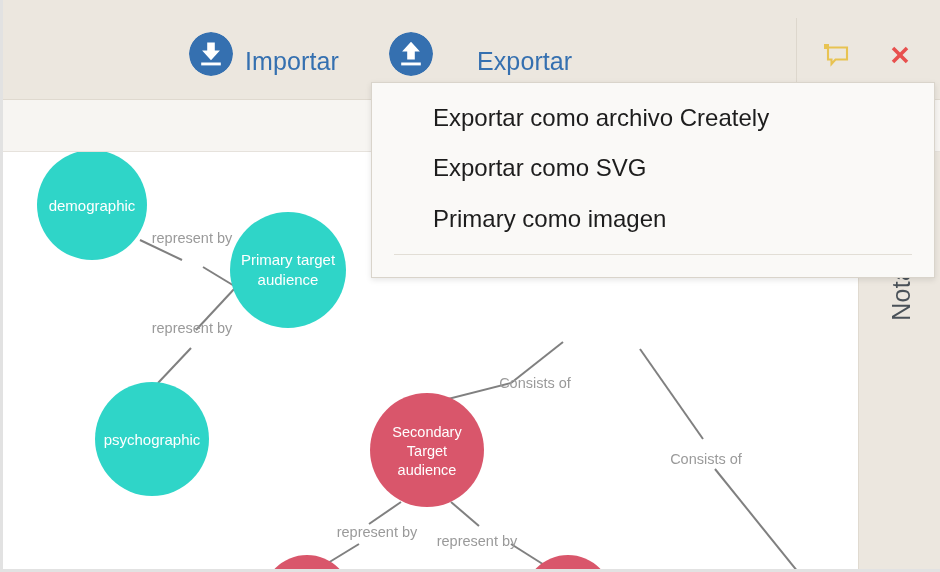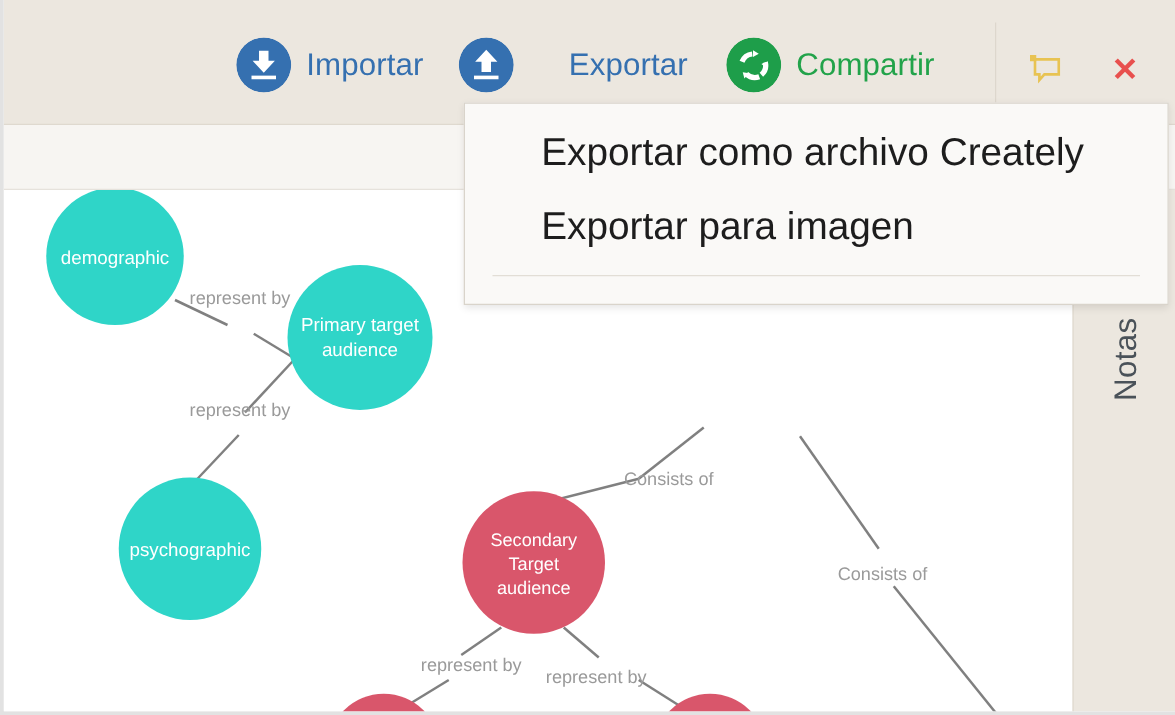--- a/index.html
+++ b/index.html
@@ -43,39 +43,39 @@
     background: #f7f5f2;
     border-bottom: 1px solid #e6e2dc;
     box-sizing: border-box;
   }
 
   .tb-btn {
     position: absolute;
     top: 28px;
     height: 48px;
     display: flex;
-    align-items: center;
+    align-items: flex-end;
     gap: 12px;
     cursor: pointer;
     user-select: none;
   }
   .tb-ico {
     width: 44px;
     height: 44px;
     border-radius: 50%;
     display: block;
     flex: 0 0 auto;
   }
   .tb-label {
     font-size: 25px;
     letter-spacing: .1px;
     white-space: nowrap;
   }
   #btn-import { left: 186px; }
-  #btn-export { left: 364px; gap: 44px; }
+  #btn-export { left: 386px; gap: 44px; }
   #btn-share  { left: 578px; }
   #btn-import .tb-label, #btn-export .tb-label { color: #3570b0; }
   #btn-share .tb-label { color: #22a34a; }
 
   .tb-divider {
     position: absolute;
     left: 793px; top: 18px;
     width: 1px; height: 65px;
     background: #ddd7cd;
   }
@@ -132,21 +132,21 @@
     left: 368px; top: 82px;
     width: 564px;
     background: #faf9f7;
     border: 1px solid #d9d4cb;
     box-shadow: 0 2px 6px rgba(0,0,0,0.10);
     padding: 10px 0 12px 0;
     box-sizing: border-box;
     z-index: 50;
   }
   .menu-item {
-    font-size: 31px;
+    font-size: 24px;
     color: #1d1d1d;
     padding: 11px 0 11px 61px;
     line-height: 1.18;
     white-space: nowrap;
     cursor: pointer;
   }
   .menu-sep {
     height: 1px;
     background: #e2ded6;
     margin: 10px 22px 10px 22px;
@@ -170,34 +170,20 @@
 
     <div class="tb-btn" id="btn-export">
       <svg class="tb-ico" viewBox="0 0 44 44">
         <circle cx="22" cy="22" r="22" fill="#3570b0"></circle>
         <path d="M22 9.8l8.9 9.6h-5.1v8.1h-7.6v-8.1h-5.1z" fill="#ffffff"></path>
         <rect x="12.2" y="30.5" width="19.6" height="2.9" fill="#ffffff"></rect>
       </svg>
       <span class="tb-label">Exportar</span>
     </div>
 
-    <div class="tb-btn" id="btn-share">
-      <svg class="tb-ico" viewBox="0 0 44 44">
-        <circle cx="22" cy="22" r="22" fill="#1e9e4a"></circle>
-        <g fill="none" stroke="#ffffff" stroke-width="4.2" stroke-linecap="butt">
-          <path d="M12.6 19.4a10 10 0 0 1 8.2-6.2"></path>
-          <path d="M31.2 19.8a10 10 0 0 1-3.1 10"></path>
-          <path d="M26.4 31.4a10 10 0 0 1-10.4-2.3"></path>
-        </g>
-        <path d="M21.4 10.2l4.6 2.7-4.6 2.7z" fill="#ffffff"></path>
-        <path d="M33.2 19.2l-1.0 5.2-4.1-3.3z" fill="#ffffff"></path>
-        <path d="M14.5 32.8l-1.3-5.1 5.2.9z" fill="#ffffff"></path>
-      </svg>
-      <span class="tb-label">Compartir</span>
-    </div>
 
     <div class="tb-divider"></div>
 
     <div class="tb-smallbtn" id="btn-comment">
       <svg width="26" height="26" viewBox="0 0 26 26">
         <rect x="1" y="2" width="5" height="5" fill="#e8c352"></rect>
         <path d="M5 5.5h19v12H12.5L8.5 22v-4.5H5z" fill="none" stroke="#e8c352" stroke-width="2.1" stroke-linejoin="miter"></path>
       </svg>
     </div>
 
@@ -265,17 +251,18 @@
         <path d="M5 9h14l7 7v15H5z" fill="#ffffff" stroke="#4a5259" stroke-width="2.2" stroke-linejoin="miter"></path>
         <path d="M19 9v7h7z" fill="#4a5259"></path>
         <path d="M20.5 17.5L30 8l4 4-9.5 9.5-5.2 1.2z" fill="#4a5259"></path>
       </svg>
       <span class="notes-label">Notas</span>
     </div>
   </div>
 
   <div class="menu">
     <div class="menu-item">Exportar como archivo Creately</div>
-    <div class="menu-item">Exportar para imagen</div>
+    <div class="menu-item">Exportar como SVG</div>
+    <div class="menu-item">Primary como imagen</div>
     <div class="menu-sep"></div>
   </div>
 
 </div>
 
 </body></html>

